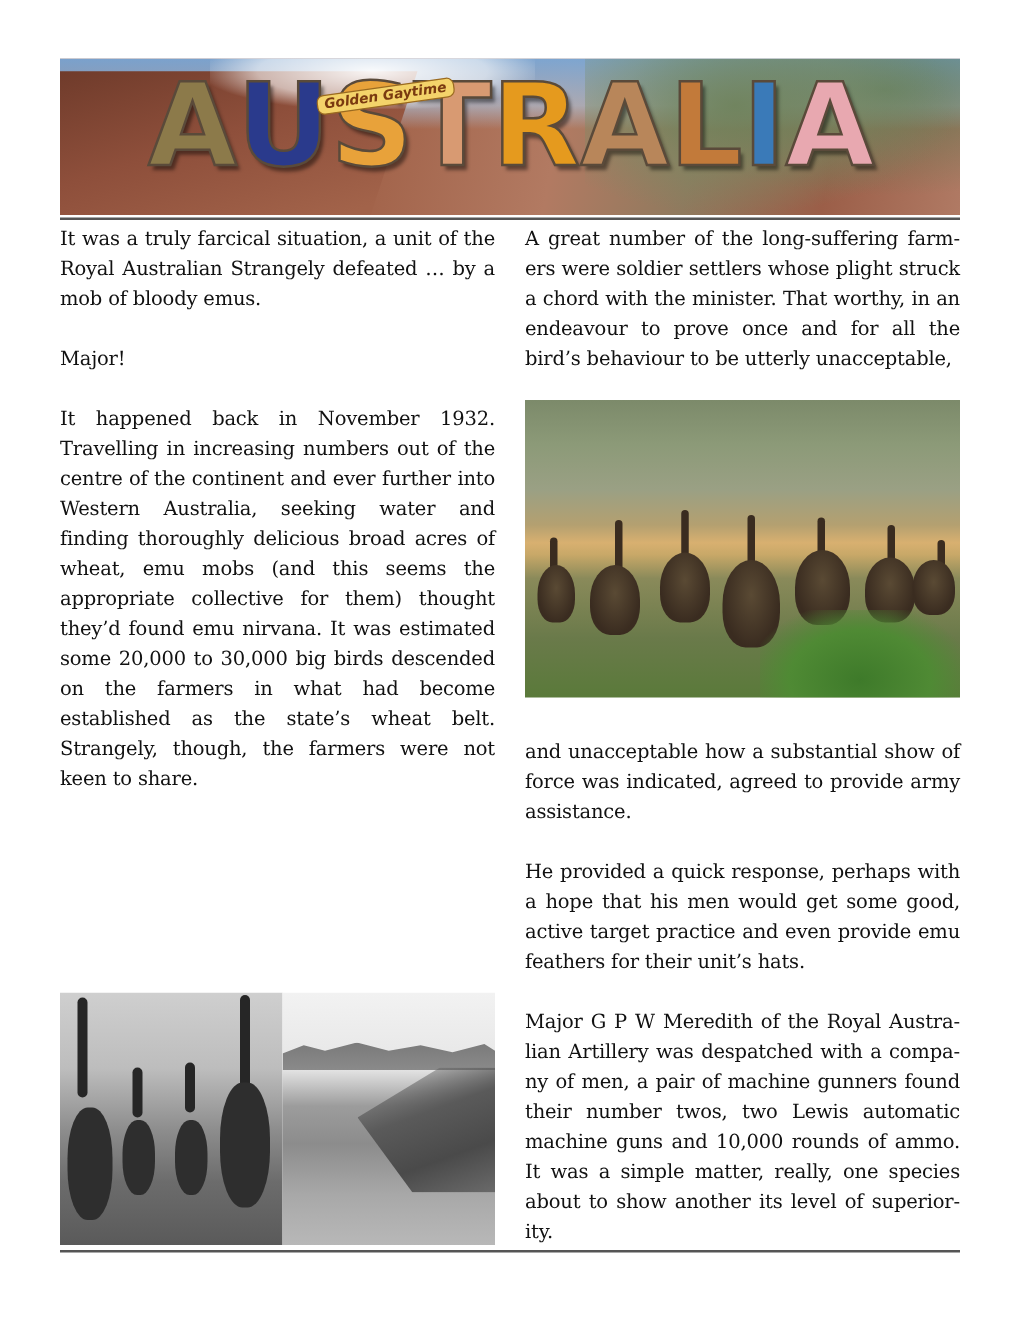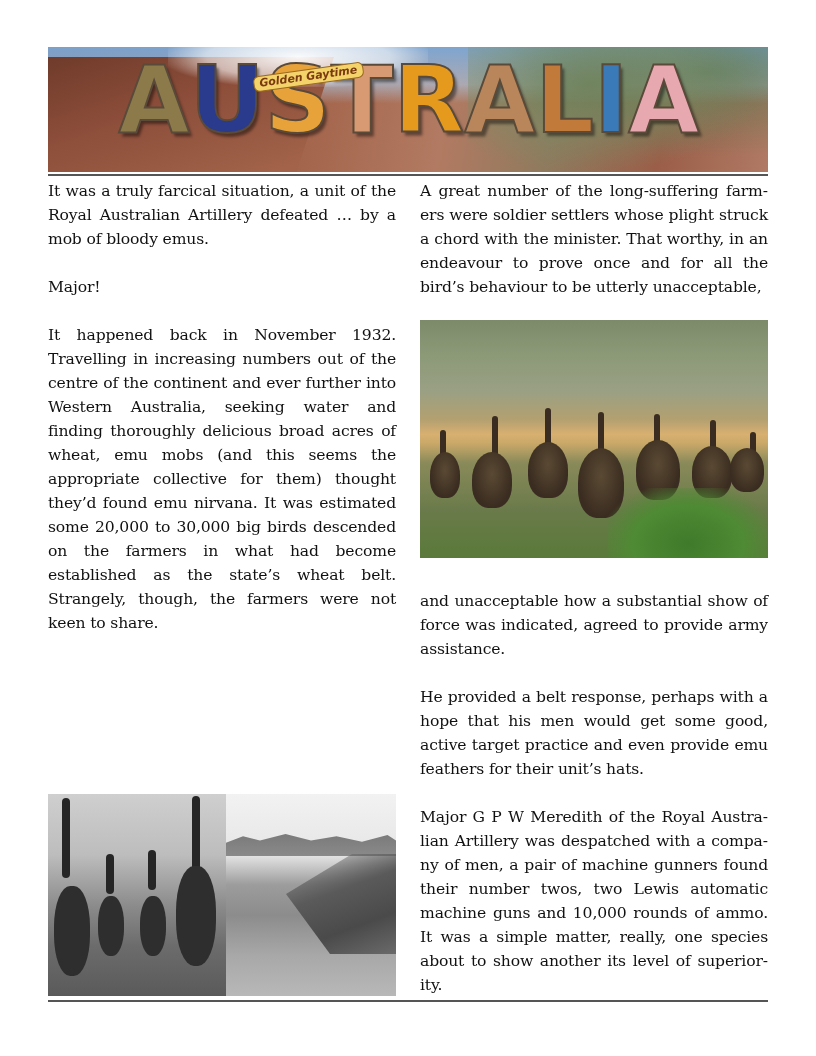--- a/index.html
+++ b/index.html
@@ -138,21 +138,21 @@
     <span class="letter l6">L</span>
     <span class="letter l7">I</span>
     <span class="letter l9">A</span>
   </div>
   <div class="banner-badge">Golden Gaytime</div>
 </div>
 
 <div class="rule top"></div>
 
 <div class="col left">
-  <p class="para">It was a truly farcical situation, a unit of the Royal Australian Artillery defeated … by a mob of bloody emus.</p>
+  <p class="para">It was a truly farcical situation, a unit of the Royal Australian Strangely defeated … by a mob of bloody emus.</p>
   <p class="para">Major!</p>
   <p class="para">It happened back in November 1932. Travel­ling in increasing numbers out of the centre of the continent and ever further into West­ern Australia, seeking water and finding thoroughly delicious broad acres of wheat, emu mobs (and this seems the appropriate collective for them) thought they’d found emu nirvana. It was estimated some 20,000 to 30,000 big birds descended on the farm­ers in what had become established as the state’s wheat belt. Strangely, though, the farmers were not keen to share.</p>
 </div>
 
 <div class="photo history" title="Emus and soldiers with machine gun, black and white">
   <div class="half-a">
     <div class="emu-neck" style="left:14px; top:4px; height:80px;"></div>
     <div class="emu-bw" style="left:6px; width:36px; height:90px;"></div>
     <div class="emu-neck" style="left:58px; top:60px; height:40px;"></div>
     <div class="emu-bw" style="left:50px; width:26px; height:60px; bottom:40px;"></div>
@@ -184,17 +184,17 @@
   <div class="bird" style="left:216px; bottom:58px; width:44px; height:60px;"></div>
   <div class="neck" style="left:290px; top:100px;"></div>
   <div class="bird" style="left:272px; bottom:60px; width:40px; height:52px;"></div>
   <div class="neck" style="left:330px; top:112px;"></div>
   <div class="bird" style="left:310px; bottom:66px; width:34px; height:44px;"></div>
   <div class="bush"></div>
 </div>
 
 <div class="col right" style="top:589px;">
   <p class="para">and unacceptable how a substantial show of force was indicated, agreed to provide army assistance.</p>
-  <p class="para">He provided a belt response, perhaps with a hope that his men would get some good, active target practice and even provide emu feathers for their unit’s hats.</p>
+  <p class="para">He provided a quick response, perhaps with a hope that his men would get some good, active target practice and even provide emu feathers for their unit’s hats.</p>
   <p class="para">Major G P W Meredith of the Royal Austra­lian Artillery was despatched with a compa­ny of men, a pair of machine gunners found their number twos, two Lewis automatic machine guns and 10,000 rounds of ammo. It was a simple matter, really, one species about to show another its level of superior­ity.</p>
 </div>
 
 <div class="rule bottom"></div>
 
 </body></html>

